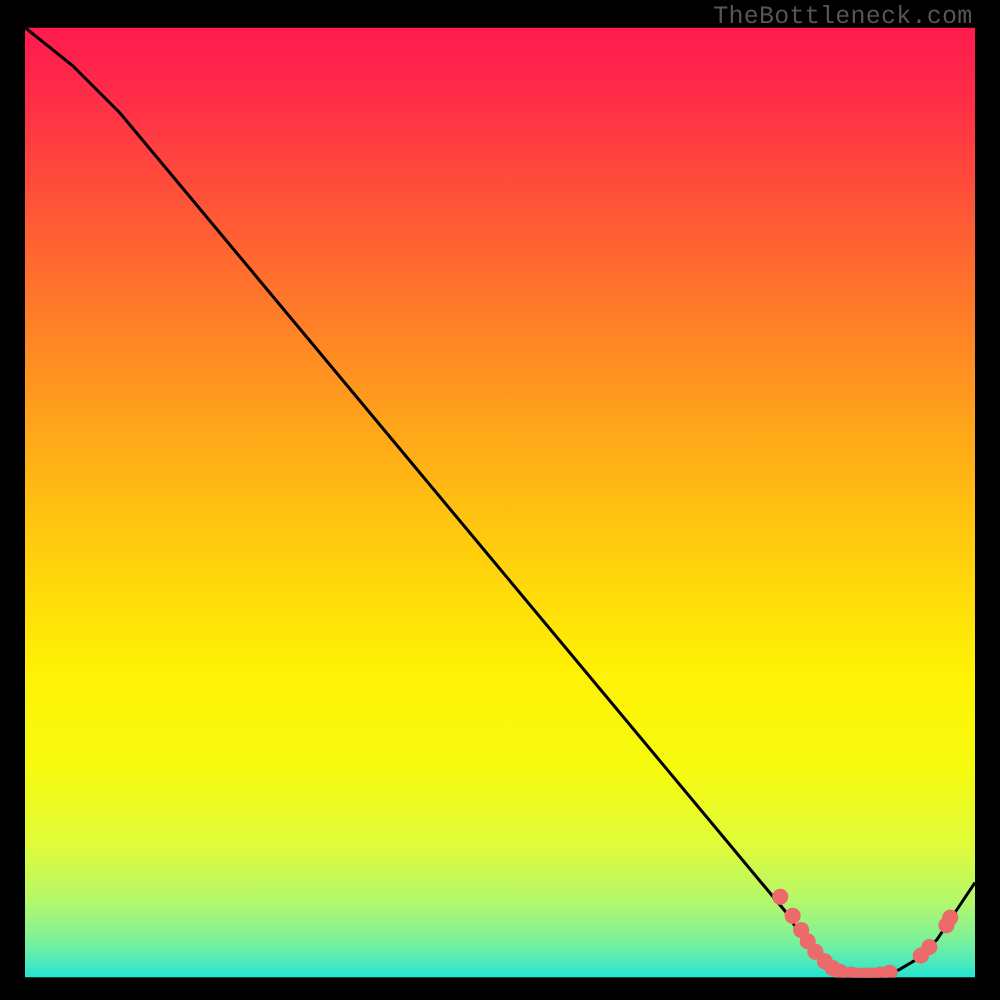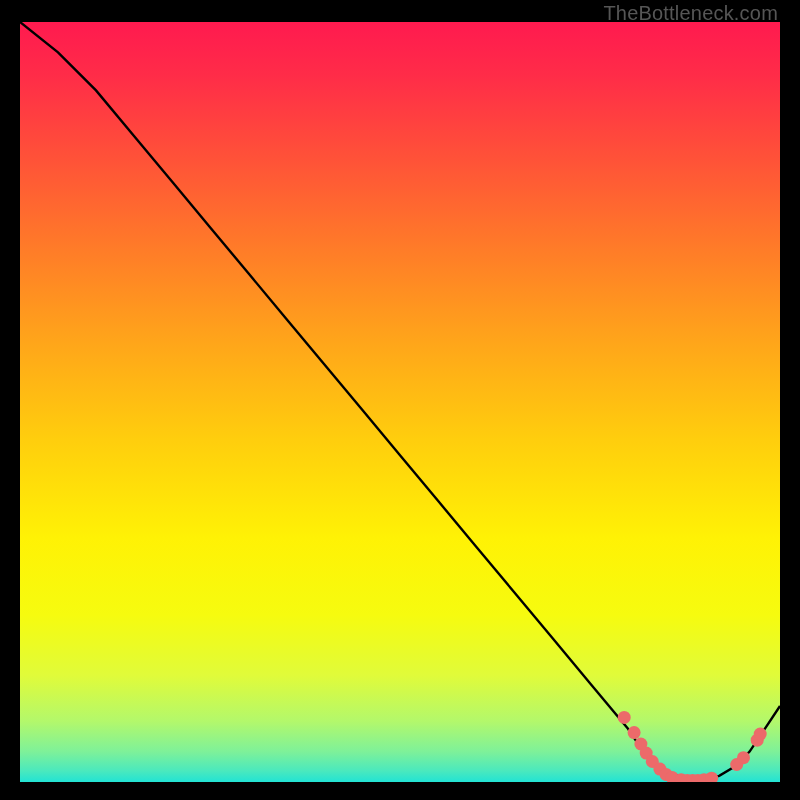--- a/index.html
+++ b/index.html
@@ -15,21 +15,21 @@
     left: 20px;
     top: 22px;
     width: 760px;
     height: 760px;
     background: #000;
   }
   .watermark {
     position: absolute;
     top: 2px;
     right: 22px;
-    font-family: Liberation Sans, sans-serif;
+    font-family: Liberation Mono, monospace;
     font-size: 20px;
     font-weight: 500;
     color: #565656;
     letter-spacing: 0.2px;
   }
   svg { display: block; }
 </style>
 </head>
 <body>
 

